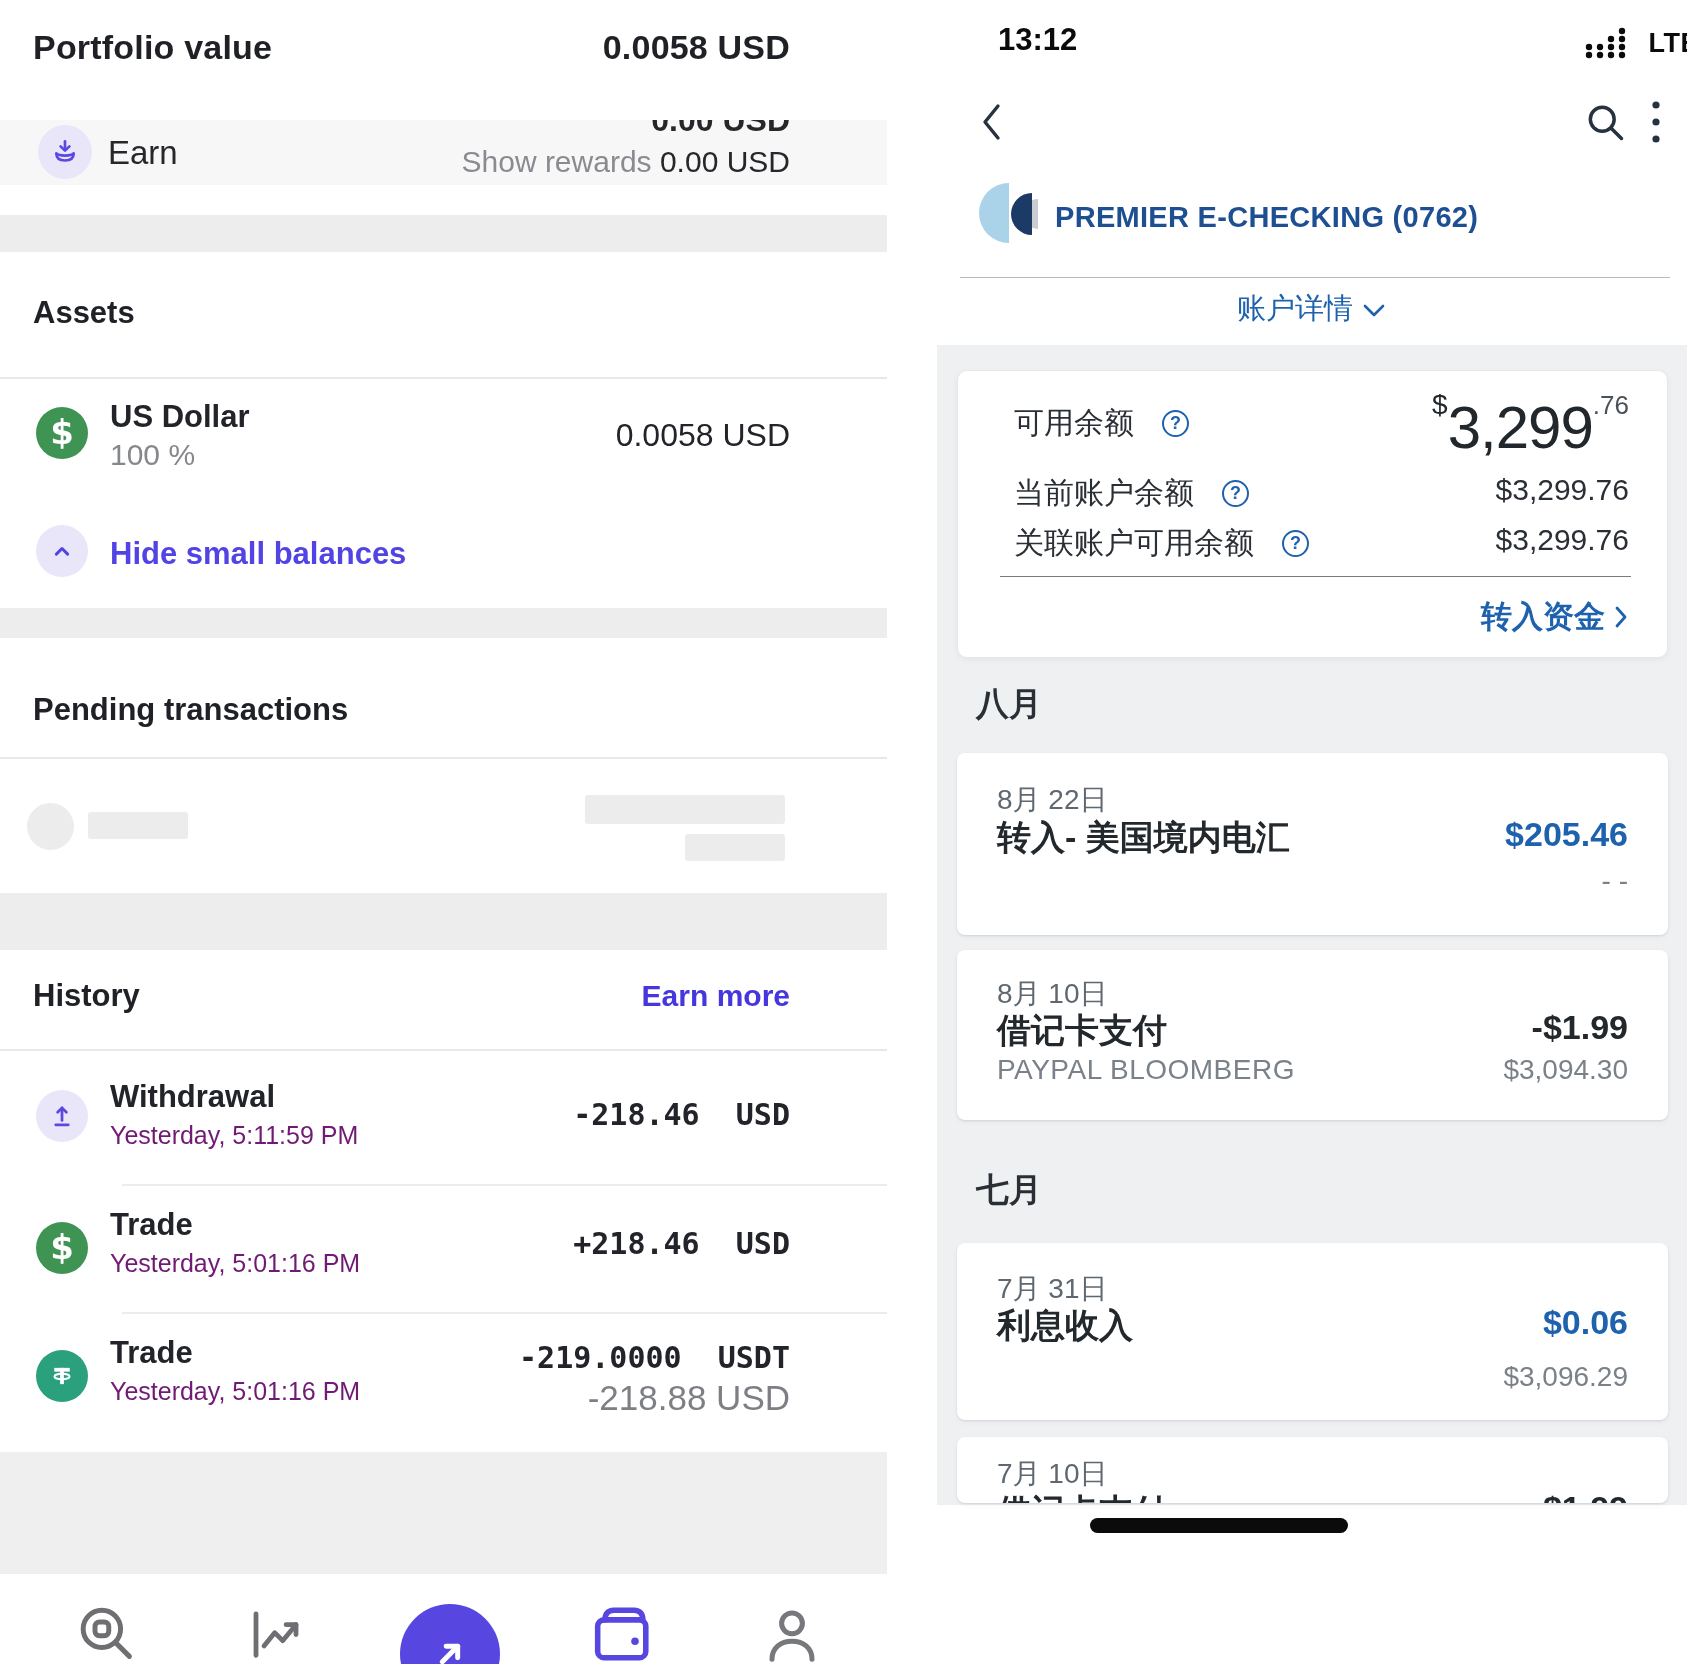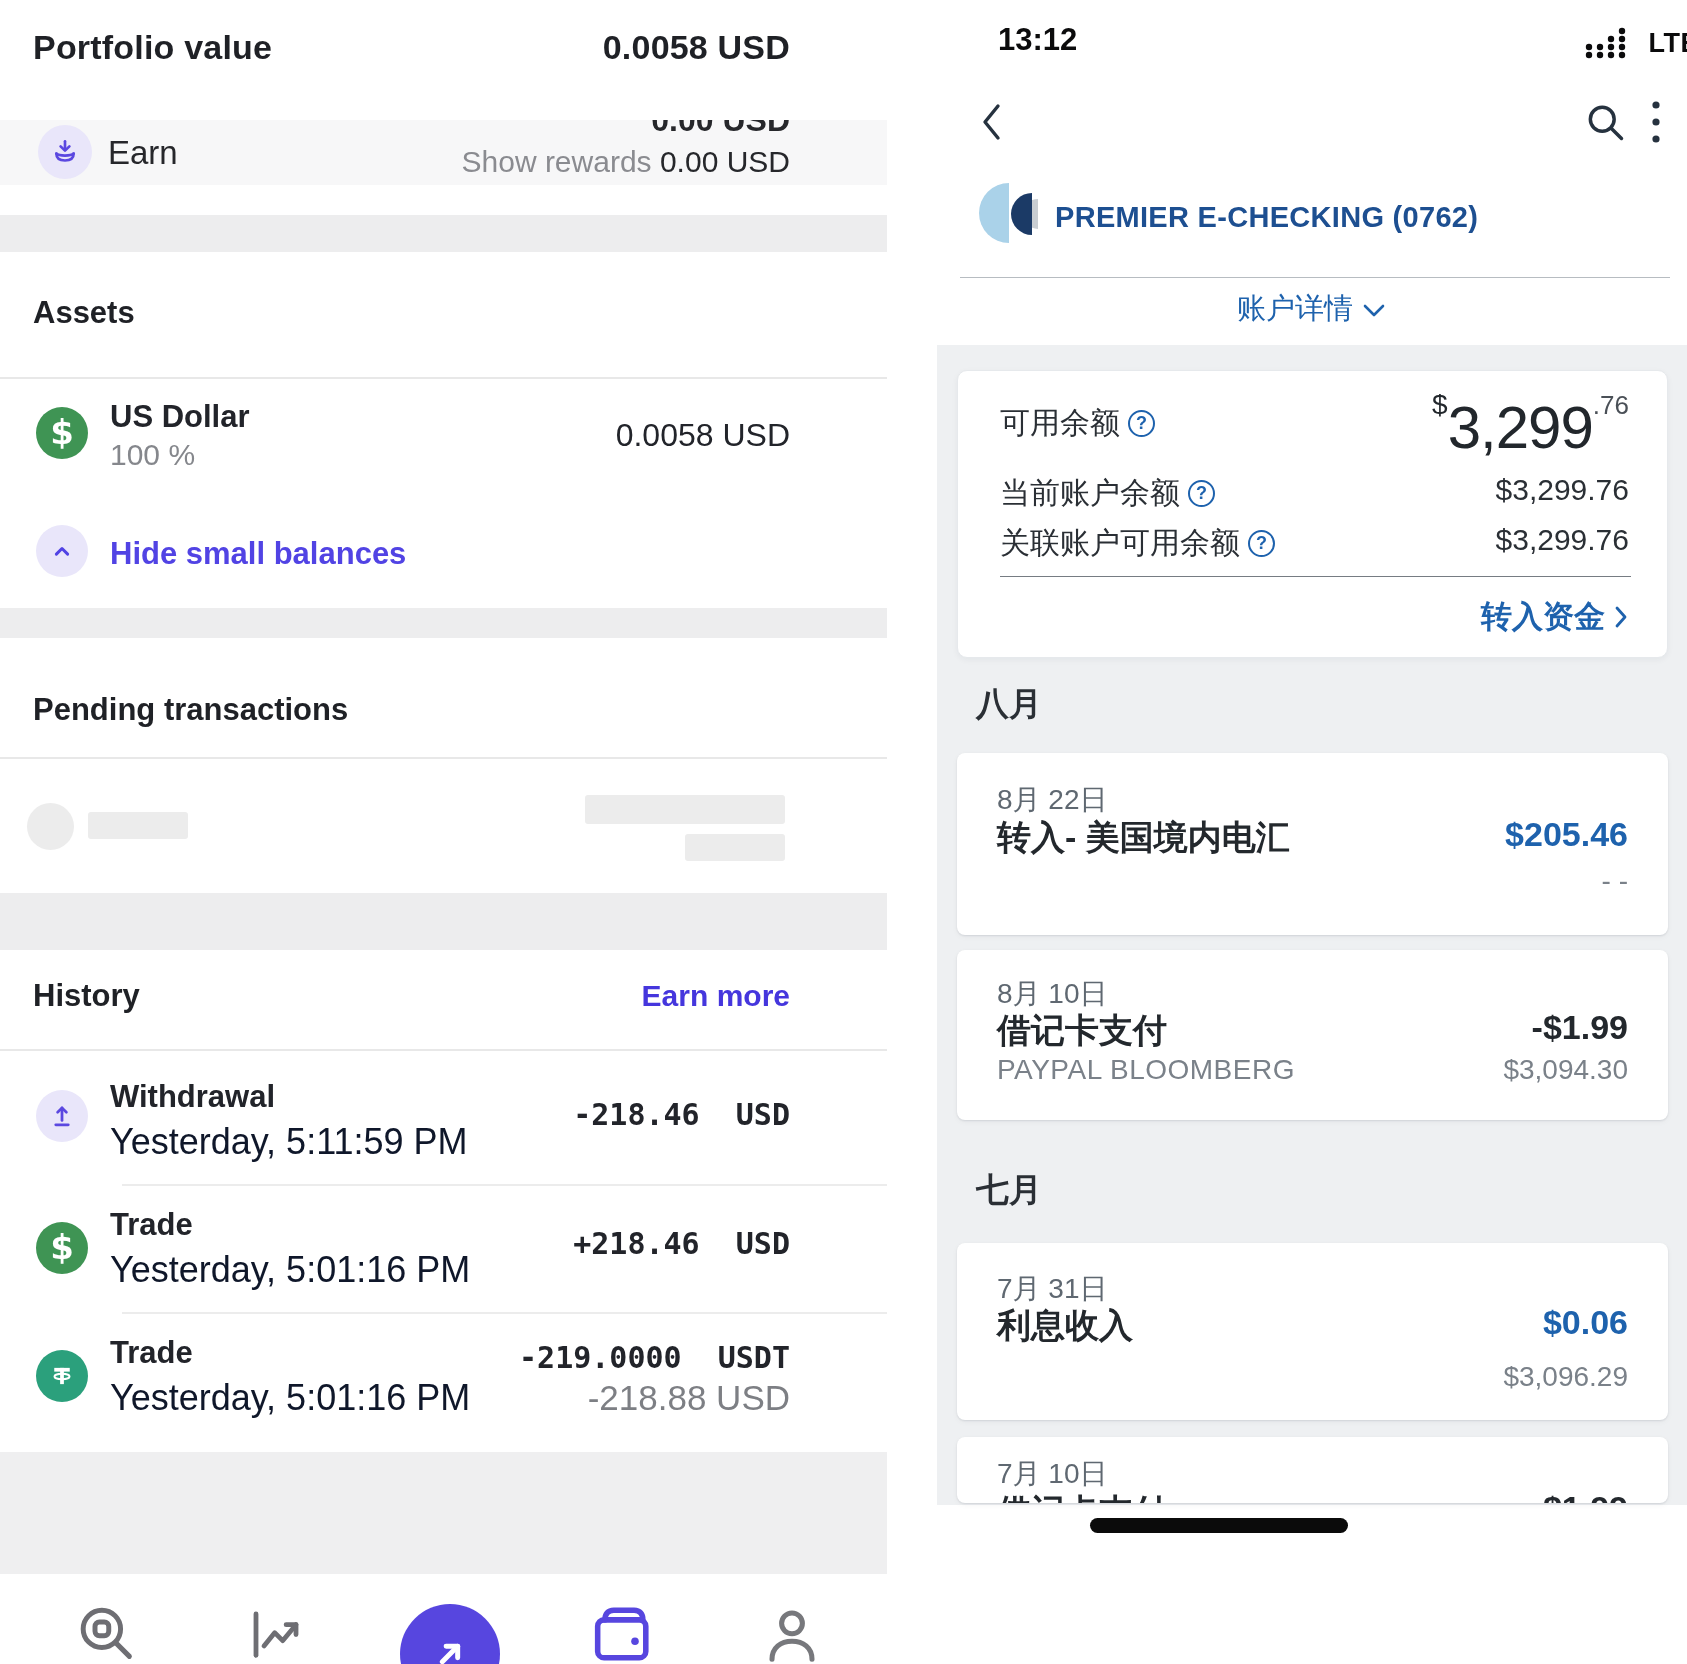--- a/index.html
+++ b/index.html
@@ -47,42 +47,42 @@
 
   .skel { position:absolute; background:#ececec; }
   .skel.circle { border-radius:50%; }
   .skel.bar { border-radius:3px; }
 
   .hist-head { position:absolute; left:33px; top:978px; width:757px; display:flex; justify-content:space-between; align-items:baseline; }
   .hist-title { font-size:31px; font-weight:700; color:#1f2126; }
   .show-more { font-size:30px; font-weight:700; color:#4536dd; }
 
   .hrow-title { position:absolute; left:110px; font-size:31px; font-weight:700; color:#22242a; }
-  .hrow-sub { position:absolute; left:110px; font-size:36px; color:#0f172a; }
+  .hrow-sub { position:absolute; left:110px; font-size:25px; color:#701a75; }
   .hrow-amt { position:absolute; right:97px; font-family:"DejaVu Sans Mono", monospace; font-size:30px; font-weight:700; color:#22242a; white-space:pre; }
   .hrow-amt2 { position:absolute; right:97px; font-size:35px; color:#7d7f84; }
 
   .navbar { position:absolute; left:0; top:1574px; width:887px; height:90px; background:#fff; }
   .nav-ic { position:absolute; }
   .trade-circle { position:absolute; left:400px; top:1604px; width:100px; height:100px; border-radius:50%; background:#5746df; display:flex; align-items:center; justify-content:center; }
 
   
   .right-app { position:absolute; left:937px; top:0; width:836px; height:1664px; background:#fff; }
   .r-time { position:absolute; left:61px; top:22px; font-size:31px; font-weight:700; color:#0b0b0c; }
   .r-status { position:absolute; right:6px; top:26px; display:flex; align-items:center; gap:10px; }
   .r-lte { font-size:27px; font-weight:600; color:#0b0b0c; letter-spacing:.5px; }
 
   .r-graybg { position:absolute; left:0; top:345px; width:750px; height:1160px; background:#eef0f2; }
 
   .acct-name { position:absolute; left:118px; top:201px; font-size:29px; font-weight:700; color:#1d4f91; letter-spacing:.3px; }
   .acct-divider { position:absolute; left:23px; top:277px; width:710px; height:1px; background:#b7bcc1; }
   .acct-details { position:absolute; left:0; top:289px; width:750px; text-align:center; font-size:29px; color:#1e62ad; font-weight:500; }
 
   .bal-card { position:absolute; left:20px; top:370px; width:711px; height:288px; background:#fff; border:1px solid #e6e9ec; border-radius:10px; box-shadow:0 2px 6px rgba(20,30,50,.05); }
-  .bal-label { font-size:30px; color:#2a2f35; display:flex; align-items:center; gap:8px; }
+  .bal-label { font-size:30px; color:#2a2f35; display:flex; align-items:center; gap:28px;margin-left:14px; }
   .q-icon { display:inline-flex; width:27px; height:27px; border:2px solid #1e62ad; border-radius:50%; color:#1e62ad; font-size:18px; font-weight:700; align-items:center; justify-content:center; }
   .bal-big { position:absolute; right:38px; top:18px; color:#22272c; }
   .bal-big .cur { font-size:28px; vertical-align:34px; font-weight:500; }
   .bal-big .main { font-size:60px; font-weight:500; letter-spacing:-1px; }
   .bal-big .cents { font-size:26px; vertical-align:34px; color:#4a5057; }
   .bal-val { position:absolute; right:38px; font-size:30px; color:#2a2f35; }
   .bal-hr { position:absolute; left:42px; top:205px; width:631px; height:1px; background:#767c83; }
   .transfer-link { position:absolute; right:38px; top:225px; font-size:31px; font-weight:700; color:#1e62ad; display:flex; align-items:center; gap:8px; }
 
   .month-label { position:absolute; left:39px; font-size:33px; font-weight:600; color:#2a2f35; }

